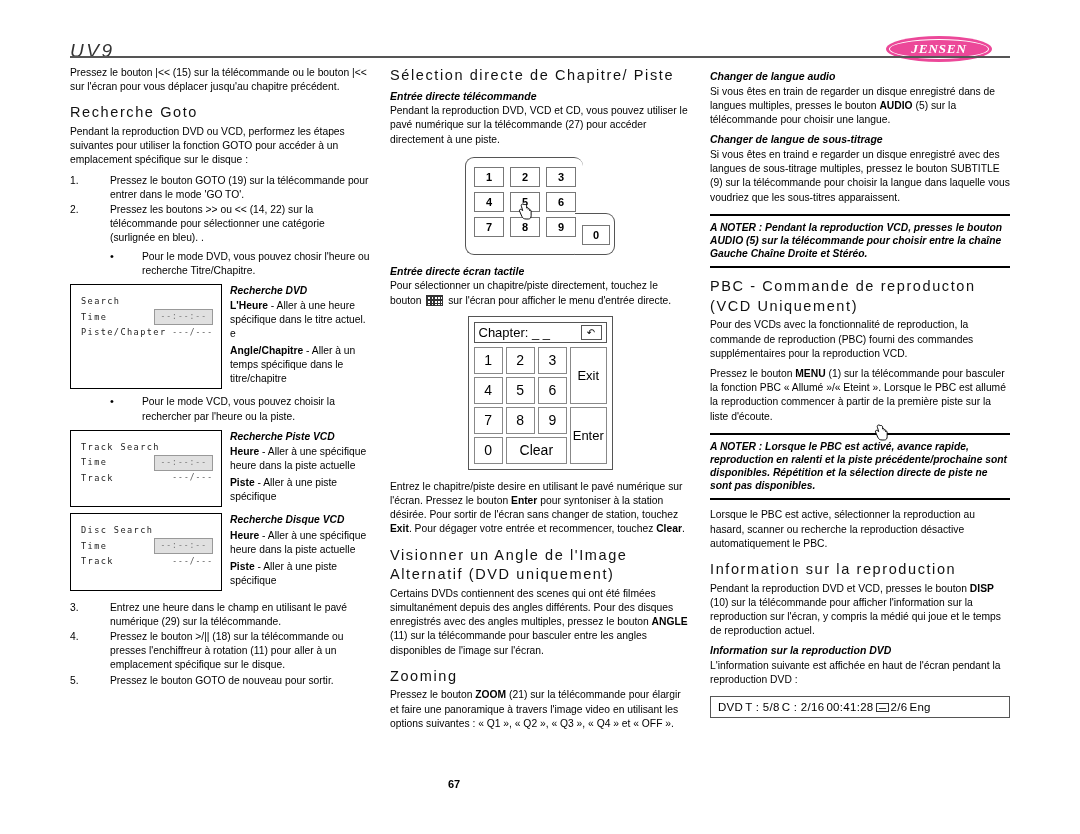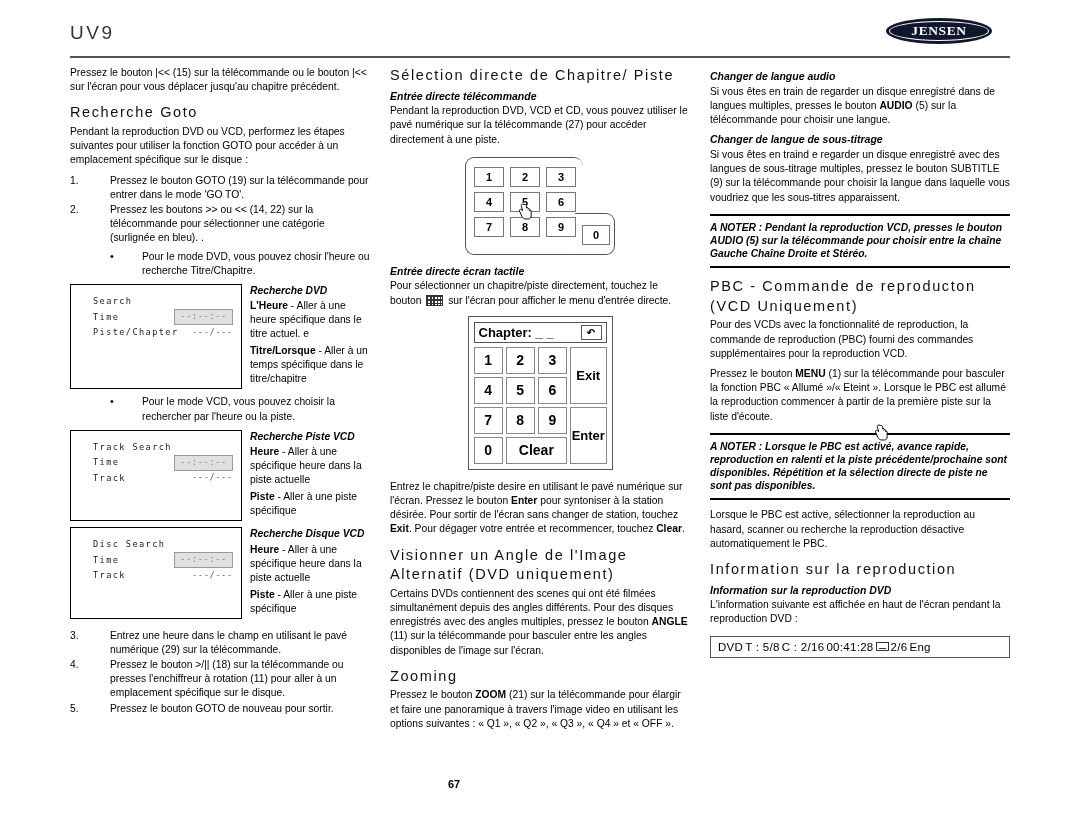--- a/index.html
+++ b/index.html
@@ -9,30 +9,30 @@
     background: #ffffff;
     font-family: "Liberation Sans", sans-serif;
     color: #000;
     position: relative;
     overflow: hidden;
   }
   .page { position: relative; width: 1080px; height: 834px; padding: 0; }
 
   
   .header {
-    position: absolute; left: 70px; top: 18px; width: 940px; height: 46px;
+    position: absolute; left: 70px; top: 36px; width: 940px; height: 46px; font-style: italic;
   }
   .model-name {
     font-size: 19px; letter-spacing: 2.5px; color: #333;
     position: absolute; left: 0; top: 4px;
   }
   .logo-wrap { position: absolute; right: 18px; top: 0px; }
   .logo-ellipse {
     width: 106px; height: 26px; border-radius: 50%;
-    background: #0f172a; position: relative;
+    background: #ec4899; position: relative;
     display: flex; align-items: center; justify-content: center;
   }
   .logo-ellipse::after {
     content: ""; position: absolute; left: 3px; top: 3px; right: 3px; bottom: 3px;
     border: 1.4px solid #fff; border-radius: 50%;
   }
   .logo-text {
     color: #fff; font-size: 13.5px; font-weight: bold; letter-spacing: 0.6px;
     position: relative; z-index: 2; font-family: "Liberation Serif", serif;
   }
@@ -75,21 +75,21 @@
   ul.bul { margin: 2px 0 5px 0; padding: 0; list-style: none; }
   ul.bul > li {
     font-size: 10.3px; line-height: 1.38; padding-left: 72px; position: relative;
     margin-bottom: 1px;
   }
   ul.bul > li > .dot { position: absolute; left: 40px; top: -1px; font-size: 11px; }
 
   
   .searchblock { display: flex; gap: 8px; margin: 6px 0 6px 0; }
   .lcdbox {
-    width: 172px; border: 1.6px solid #000; padding: 9px 8px 12px 22px;
+    width: 152px; border: 1.6px solid #000; padding: 9px 8px 12px 10px;
     font-family: "DejaVu Sans Mono", monospace; font-size: 8.6px;
     letter-spacing: 1.4px; color: #222; line-height: 1.75;
     background: #fff; flex: none;
   }
   .lcd-row { display: flex; align-items: center; }
   .lcd-label { white-space: pre; }
   .lcd-field {
     background: #e0e0e0; border: 1px solid #999; color: #777;
     padding: 0px 5px; margin-left: auto; font-size: 8px; letter-spacing: 1px;
   }
@@ -134,21 +134,21 @@
     display: flex; align-items: center; justify-content: center;
     font-size: 11px; font-weight: bold;
   }
   .cursor-hand {
     position: absolute; width: 15px; height: 17px; z-index: 6; pointer-events: none;
   }
 
   
   .chapdlg-wrap { display: flex; justify-content: center; margin: 8px 0 10px 0; }
   .chapdlg {
-    width: 145px; border: 1.6px solid #555; background: #fff; padding: 5px; font-weight: bold;
+    width: 145px; border: 1.6px solid #555; background: #fff; padding: 5px;
   }
   .chap-title {
     border: 1.4px solid #555; height: 21px; display: flex; align-items: center;
     padding: 0 4px; margin-bottom: 4px; font-size: 13px; position: relative;
   }
   .chap-title .lbl { letter-spacing: 0px; }
   .chap-back {
     margin-left: auto; border: 1.2px solid #555; width: 21px; height: 15px;
     display: flex; align-items: center; justify-content: center; font-size: 10px;
   }
@@ -257,21 +257,21 @@
             <span class="lcd-field">--:--:--</span>
           </div>
           <div class="lcd-row">
             <span class="lcd-label">Piste/Chapter</span>
             <span class="lcd-plain">---/---</span>
           </div>
         </div>
         <div class="sidenote">
           <h4>Recherche DVD</h4>
           <p><b>L'Heure</b><span> - Aller à une heure spécifique dans le titre actuel. e</span></p>
-          <p><b>Titre/Lorsque</b><span> - Aller à un temps spécifique dans le titre/chapitre</span></p>
+          <p><b>Angle/Chapitre</b><span> - Aller à un temps spécifique dans le titre/chapitre</span></p>
         </div>
       </div>
 
       <ul class="bul">
         <li>
           <span class="dot">•</span>
           <span>Pour le mode VCD, vous pouvez choisir la rechercher par l'heure ou la piste.</span>
         </li>
       </ul>
 
@@ -417,20 +417,21 @@
       <p class="body">Pour des VCDs avec la fonctionnalité de reproduction, la commande de reproduction (PBC) fourni des commandes supplémentaires pour la reproduction VCD.</p>
       <p class="body">Pressez le bouton <b>MENU</b> (1) sur la télécommande pour basculer la fonction PBC « Allumé »/« Eteint ». Lorsque le PBC est allumé la reproduction commencer à partir de la première piste sur la liste d'écoute.</p>
 
       <div class="notice">
         <p>A NOTER : Lorsque le PBC est activé, avance rapide, reproduction en ralenti et la piste précédente/prochaine sont disponibles. Répétition et la sélection directe de piste ne sont pas disponibles.</p>
       </div>
 
       <p class="body">Lorsque le PBC est active, sélectionner la reproduction au hasard, scanner ou recherche la reproduction désactive automatiquement le PBC.</p>
 
       <h2 class="sec">Information sur la reproduction</h2>
+      <p class="body">Pendant la reproduction DVD et VCD, presses le bouton <b>DISP</b> (10) sur la télécommande pour afficher l'information sur la reproduction sur l'écran, y compris la médié qui joue et le temps de reproduction actuel.</p>
 
       <h3 class="sub">Information sur la reproduction DVD</h3>
       <p class="body">L'information suivante est affichée en haut de l'écran pendant la reproduction DVD :</p>
 
       <div class="statusbar">
         <span>DVD</span>
         <span>T : 5/8</span>
         <span>C : 2/16</span>
         <span>00:41:28</span>
         <span class="sb-sub">

